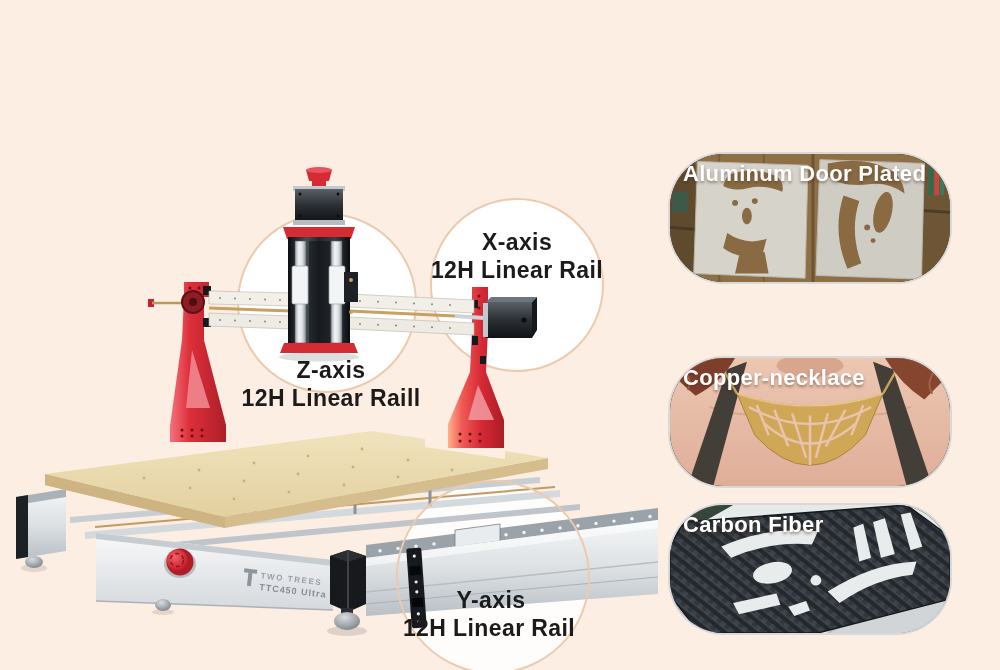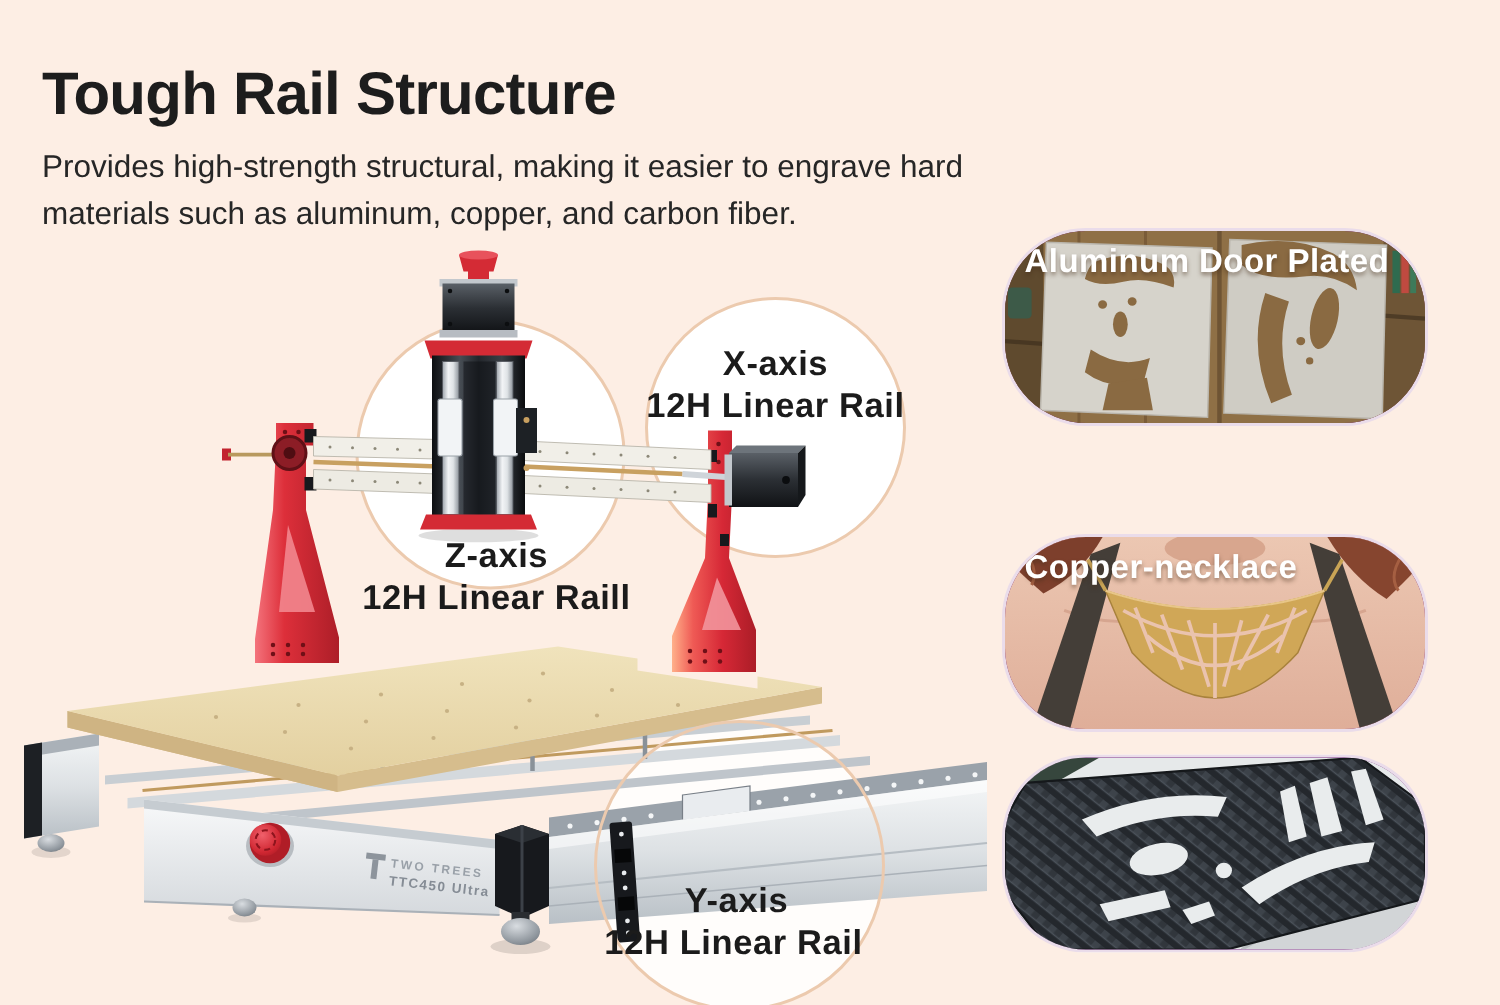--- a/index.html
+++ b/index.html
@@ -10,21 +10,21 @@
   .header h1{margin:0;font-size:40px;line-height:1.05;font-weight:800;color:#1d1d1d;letter-spacing:-0.5px;}
   .header .sub{margin:13px 0 0 0;font-size:21px;line-height:1.46;color:#262626;font-weight:400;}
   .header .sub span{display:block;}
   .co-label{font-family:"Liberation Sans",sans-serif;font-size:23px;font-weight:600;
             fill:#1b1b1b;letter-spacing:.4px;text-anchor:middle;}
   .brand1{font-family:"Liberation Sans",sans-serif;font-size:8px;font-weight:600;
           fill:#99a0a8;letter-spacing:1.6px;}
   .brand2{font-family:"Liberation Sans",sans-serif;font-size:9px;font-weight:700;
           fill:#858c95;letter-spacing:1px;}
   .panel{position:absolute;left:668px;width:284px;height:132px;border-radius:56px;
-         overflow:hidden;border:2px solid rgba(255,255,255,.85);box-sizing:border-box;background:#701a75;}
+         overflow:hidden;border:2px solid rgba(255,255,255,.85);box-sizing:border-box;background:#000000;}
   .panel svg{width:100%;height:100%;display:block;}
   .panel .label{position:absolute;left:13px;top:7px;font-size:22px;font-weight:700;color:#ffffff;
                 letter-spacing:.3px;text-shadow:0 2px 3px rgba(70,45,25,.5);white-space:nowrap;}
   .p1{top:152px;} .p2{top:325px;margin-top:31px;} .p3{top:503px;}
 </style>
 </head>
 <body>
 
 <div class="page">
 
@@ -314,27 +314,20 @@
     <g>
       <text class="co-label" x="517" y="250">X-axis</text>
       <text class="co-label" x="517" y="278">12H Linear Rail</text>
       <text class="co-label" x="331" y="378">Z-axis</text>
       <text class="co-label" x="331" y="406">12H Linear Raill</text>
       <text class="co-label" x="491" y="608">Y-axis</text>
       <text class="co-label" x="489" y="636">12H Linear Rail</text>
     </g>
   </svg>
 
-  <header class="header">
-    <h1>Tough Rail Structure</h1>
-    <p class="sub">
-      <span>Provides high-strength structural, making it easier to engrave hard</span>
-      <span>materials such as aluminum, copper, and carbon fiber.</span>
-    </p>
-  </header>
 
   <div class="panel p1">
     <svg viewBox="0 0 284 136" preserveAspectRatio="none">
       <rect width="284" height="136" fill="#8f7046"></rect>
       <line x1="50" y1="0" x2="50" y2="136" stroke="#7a5c38" stroke-width="2"></line>
       <line x1="95" y1="0" x2="95" y2="136" stroke="#7a5c38" stroke-width="2"></line>
       <line x1="145" y1="0" x2="145" y2="136" stroke="#6e5434" stroke-width="3"></line>
       <rect x="0" y="0" width="26" height="136" fill="#5f4a2e"></rect>
       <rect x="2" y="40" width="16" height="22" rx="3" fill="#3d5a48"></rect>
       <line x1="0" y1="78" x2="26" y2="80" stroke="#483722" stroke-width="3"></line>
@@ -421,15 +414,16 @@
         <ellipse cx="104" cy="72" rx="20" ry="11" transform="rotate(-12 104 72)"></ellipse>
         <path d="M160,92 Q205,62 250,60 L246,74 Q208,78 172,104 Z"></path>
         <circle cx="148" cy="80" r="5.5"></circle>
         <path d="M186,24 L196,20 L204,56 L192,60 Z"></path>
         <path d="M206,18 L218,14 L228,52 L214,56 Z"></path>
         <path d="M234,10 L244,8 L256,44 L244,48 Z"></path>
         <path d="M64,104 L108,94 L112,106 L70,116 Z"></path>
         <path d="M120,108 L138,102 L142,112 L126,118 Z"></path>
       </g>
     </svg>
+    <span class="label">Carbon Fiber</span>
   </div>
 
 </div>
 
 </body></html>

